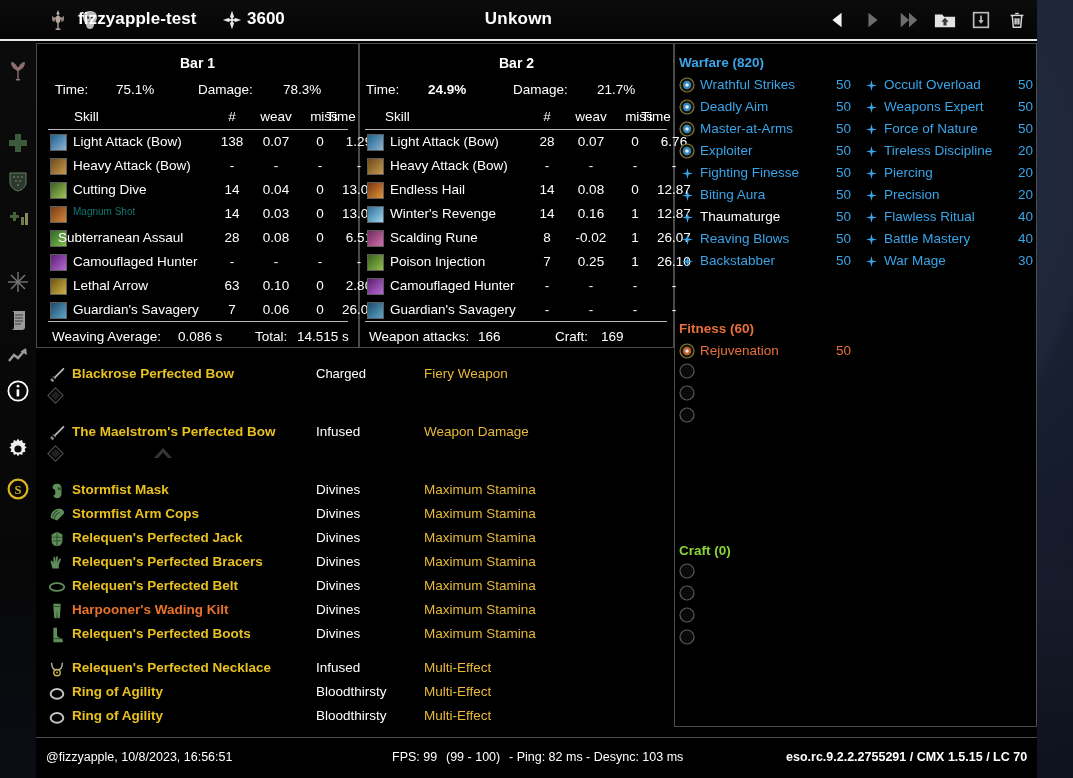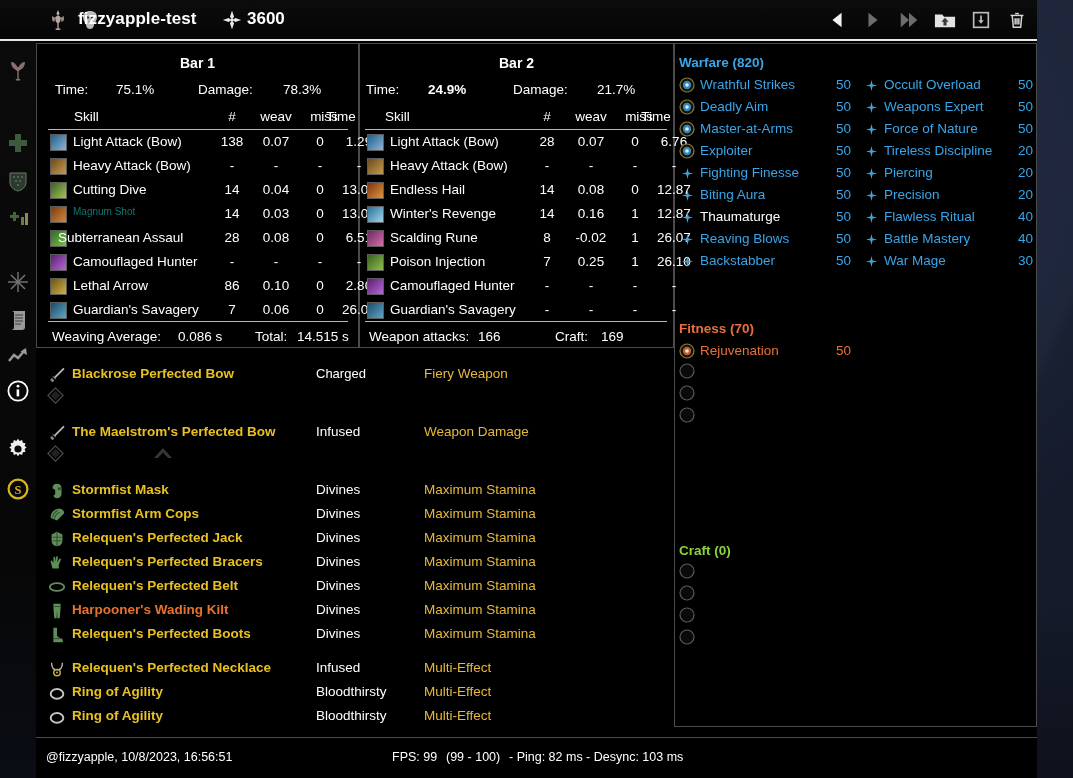--- a/index.html
+++ b/index.html
@@ -117,20 +117,21 @@
         <g fill="#e9e9e9">
           <path d="M12 1 L14.5 8 L12 11 L9.5 8 Z"></path>
           <path d="M12 23 L9.5 16 L12 13 L14.5 16 Z"></path>
           <path d="M1 12 L8 9.5 L11 12 L8 14.5 Z"></path>
           <path d="M23 12 L16 14.5 L13 12 L16 9.5 Z"></path>
           <circle cx="12" cy="12" r="2.1"></circle>
         </g>
       </svg>
     </div>
     <div id="tb-cp">3600</div>
+    <div id="tb-title">Unkown</div>
 
     <div class="navbtn" style="left:822px;">
       <svg width="22" height="22" viewBox="0 0 24 24">
           <path d="M17 4 L7 12 L17 20 Z" fill="#f2f2f2"></path>
         </svg>
     </div>
     <div class="navbtn" style="left:858px;">
       <svg width="22" height="22" viewBox="0 0 24 24">
           <path d="M7 4 L17 12 L7 20 Z" fill="#6d6d6d"></path>
         </svg>
@@ -328,21 +329,21 @@
             <span style="position:absolute;left:2px;top:3px;width:17px;height:17px;border:1px solid #5d5d5d;background:linear-gradient(135deg,#5a2070 0%,#b868d8 100%);"></span>
             <span style="position:absolute;left:25px;top:3px;font-size:13.5px;color:#fff;white-space:nowrap;">Camouflaged Hunter</span>
             <span style="position:absolute;left:167px;top:3px;width:34px;text-align:center;font-size:13.5px;color:#fff;">-</span>
             <span style="position:absolute;left:205px;top:3px;width:46px;text-align:center;font-size:13.5px;color:#fff;">-</span>
             <span style="position:absolute;left:255px;top:3px;width:34px;text-align:center;font-size:13.5px;color:#fff;">-</span>
             <span style="position:absolute;left:289px;top:3px;width:44px;text-align:center;font-size:13.5px;color:#fff;">-</span>
           </div>
           <div class="skrow" style="position: relative; height: 24px;">
             <span style="position:absolute;left:2px;top:3px;width:17px;height:17px;border:1px solid #5d5d5d;background:linear-gradient(135deg,#6b5410 0%,#cfb24a 100%);"></span>
             <span style="position:absolute;left:25px;top:3px;font-size:13.5px;color:#fff;white-space:nowrap;">Lethal Arrow</span>
-            <span style="position:absolute;left:167px;top:3px;width:34px;text-align:center;font-size:13.5px;color:#fff;">86</span>
+            <span style="position:absolute;left:167px;top:3px;width:34px;text-align:center;font-size:13.5px;color:#fff;">63</span>
             <span style="position:absolute;left:205px;top:3px;width:46px;text-align:center;font-size:13.5px;color:#fff;">0.10</span>
             <span style="position:absolute;left:255px;top:3px;width:34px;text-align:center;font-size:13.5px;color:#fff;">0</span>
             <span style="position:absolute;left:289px;top:3px;width:44px;text-align:center;font-size:13.5px;color:#fff;">2.80</span>
           </div>
           <div class="skrow" style="position: relative; height: 24px;">
             <span style="position:absolute;left:2px;top:3px;width:17px;height:17px;border:1px solid #5d5d5d;background:linear-gradient(135deg,#1c4a68 0%,#5fa6c8 100%);"></span>
             <span style="position:absolute;left:25px;top:3px;font-size:13.5px;color:#fff;white-space:nowrap;">Guardian's Savagery</span>
             <span style="position:absolute;left:167px;top:3px;width:34px;text-align:center;font-size:13.5px;color:#fff;">7</span>
             <span style="position:absolute;left:205px;top:3px;width:46px;text-align:center;font-size:13.5px;color:#fff;">0.06</span>
             <span style="position:absolute;left:255px;top:3px;width:34px;text-align:center;font-size:13.5px;color:#fff;">0</span>
@@ -577,21 +578,21 @@
           </div>
           <div class="cp-row" style="left: 0px; top: 208px; width: 100%; height: 22px;">
             <span style="position:absolute;left:192px;top:2px;"><svg width="11" height="11" viewBox="0 0 12 12" style="vertical-align:middle">
                 <path d="M6 0 L7.2 4.8 L12 6 L7.2 7.2 L6 12 L4.8 7.2 L0 6 L4.8 4.8 Z" fill="#3aa5e8"></path>
               </svg></span>
             <span style="position:absolute;left:210px;top:2px;color:#3aa5e8;font-size:13.5px;">War Mage</span>
             <span style="position:absolute;left:344px;top:2px;color:#3aa5e8;font-size:13.5px;">30</span>
           </div>
         </div>
 
-      <div class="cp-head" style="position:absolute;left:5px;top:278px;color:#e8703a;">Fitness (70)</div>
+      <div class="cp-head" style="position:absolute;left:5px;top:278px;color:#e8703a;">Fitness (60)</div>
       <div id="fitness-list">
           <div class="cp-row" style="left: 0px; top: 298px; width: 100%; height: 22px;">
             <span style="position:absolute;left:5px;top:2px;"><svg width="16" height="16" viewBox="0 0 16 16" style="vertical-align:middle">
                 <circle cx="8" cy="8" r="7" fill="#151208" stroke="#8a7a3a" stroke-width="1.2"></circle>
                 <circle cx="8" cy="8" r="4.2" fill="#e8703a" opacity=".8"></circle>
                 <circle cx="8" cy="8" r="1.8" fill="#fff" opacity=".85"></circle>
               </svg></span>
             <span style="position:absolute;left:26px;top:2px;color:#e8703a;font-size:13.5px;">Rejuvenation</span>
             <span style="position:absolute;left:162px;top:2px;color:#e8703a;font-size:13.5px;">50</span>
           </div>
@@ -750,15 +751,16 @@
         </div>
       </div>
 
   </div>
 
   <div id="bottom">
     <span class="bb" style="left:10px;">@fizzyapple, 10/8/2023, 16:56:51</span>
     <span class="bb" style="left:356px;">FPS: 99</span>
     <span class="bb dim" style="left:410px;">(99 - 100)</span>
     <span class="bb" style="left:473px;">- Ping: 82 ms - Desync: 103 ms</span>
+    <span class="bb" style="left:750px;font-weight:bold;">eso.rc.9.2.2.2755291 / CMX 1.5.15 / LC 70</span>
   </div>
 
 </div>
 
 </body></html>

